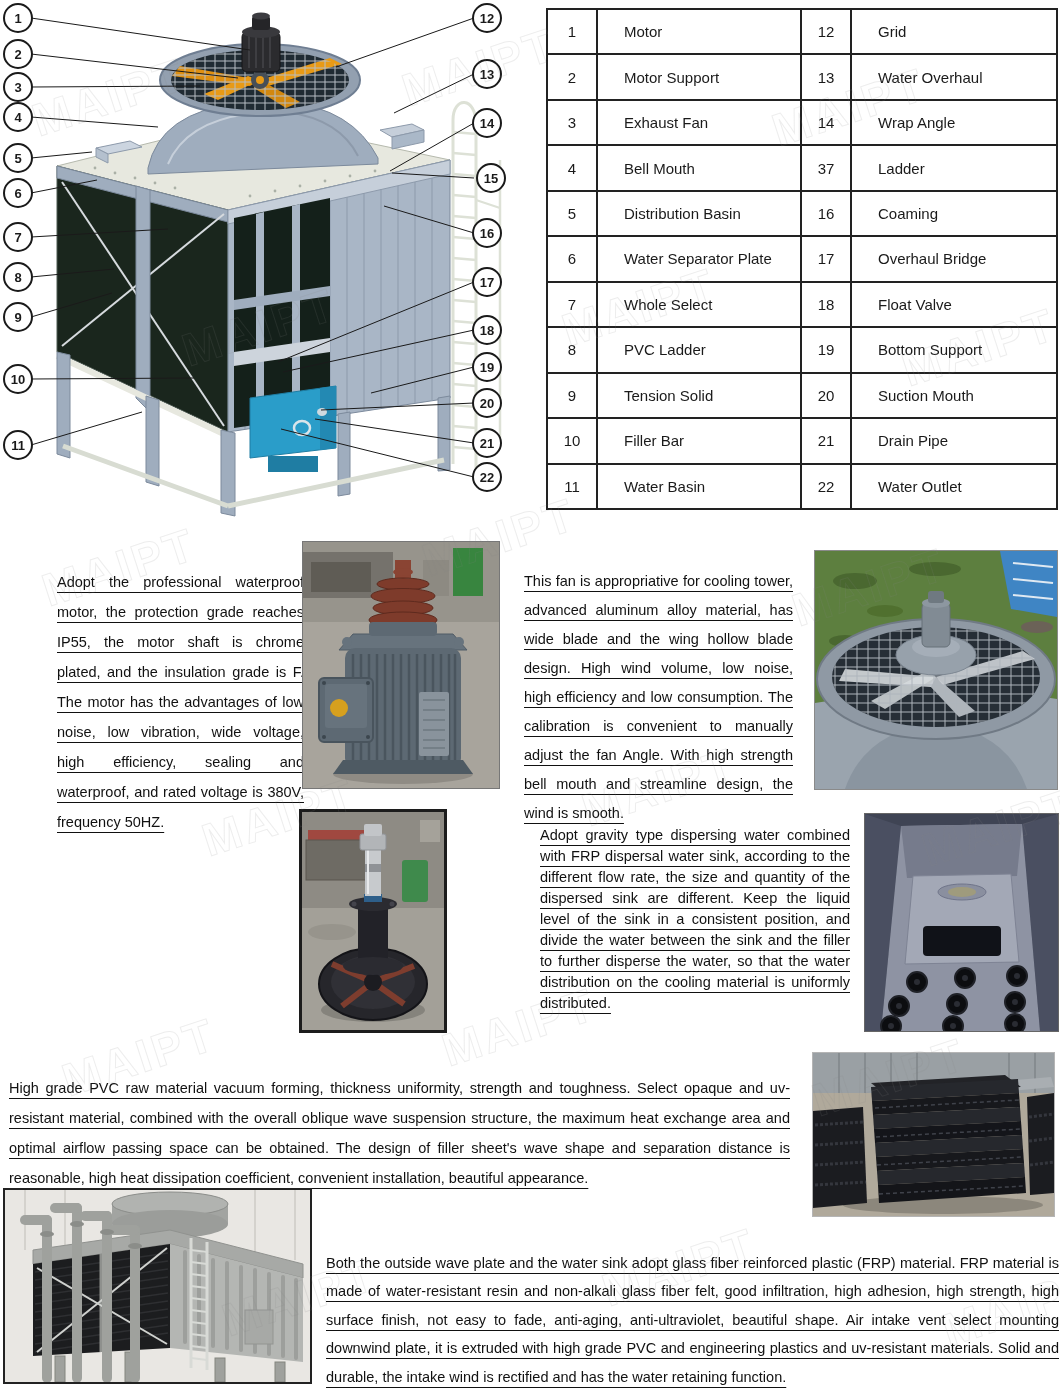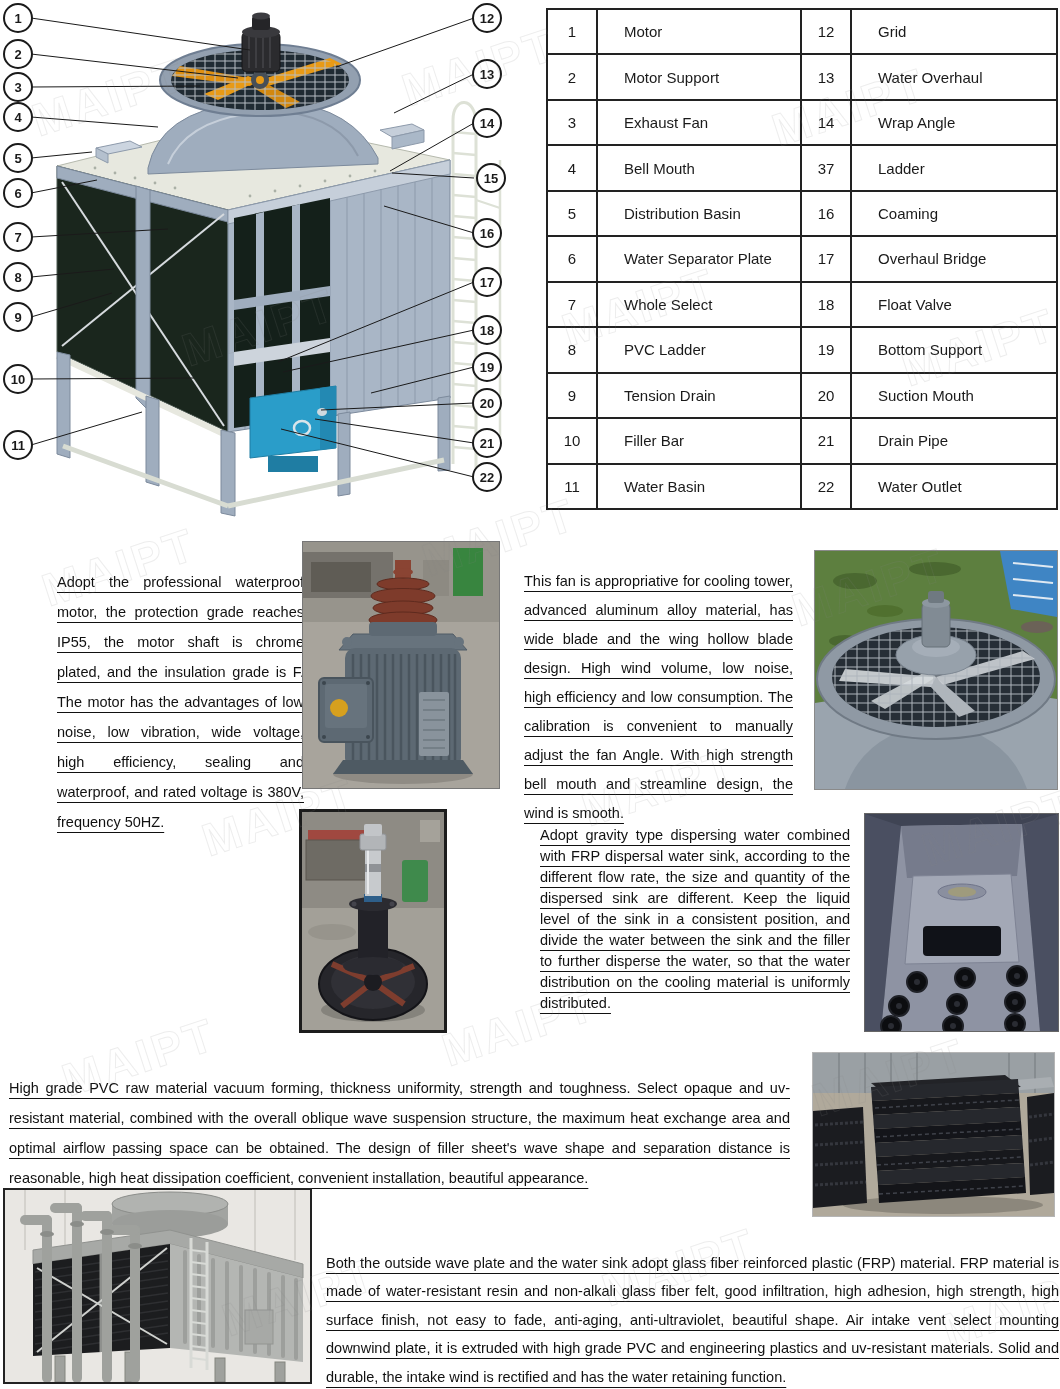--- a/index.html
+++ b/index.html
@@ -250,21 +250,21 @@
 
   <div class="parts-table">
     <div class="parts-row"><div class="pcell num">1</div><div class="pcell name">Motor</div><div class="pcell num">12</div><div class="pcell name">Grid</div></div>
     <div class="parts-row"><div class="pcell num">2</div><div class="pcell name">Motor Support</div><div class="pcell num">13</div><div class="pcell name">Water Overhaul</div></div>
     <div class="parts-row"><div class="pcell num">3</div><div class="pcell name">Exhaust Fan</div><div class="pcell num">14</div><div class="pcell name">Wrap Angle</div></div>
     <div class="parts-row"><div class="pcell num">4</div><div class="pcell name">Bell Mouth</div><div class="pcell num">37</div><div class="pcell name">Ladder</div></div>
     <div class="parts-row"><div class="pcell num">5</div><div class="pcell name">Distribution Basin</div><div class="pcell num">16</div><div class="pcell name">Coaming</div></div>
     <div class="parts-row"><div class="pcell num">6</div><div class="pcell name">Water Separator Plate</div><div class="pcell num">17</div><div class="pcell name">Overhaul Bridge</div></div>
     <div class="parts-row"><div class="pcell num">7</div><div class="pcell name">Whole Select</div><div class="pcell num">18</div><div class="pcell name">Float Valve</div></div>
     <div class="parts-row"><div class="pcell num">8</div><div class="pcell name">PVC Ladder</div><div class="pcell num">19</div><div class="pcell name">Bottom Support</div></div>
-    <div class="parts-row"><div class="pcell num">9</div><div class="pcell name">Tension Drain</div><div class="pcell num">20</div><div class="pcell name">Suction Mouth</div></div>
+    <div class="parts-row"><div class="pcell num">9</div><div class="pcell name">Tension Solid</div><div class="pcell num">20</div><div class="pcell name">Suction Mouth</div></div>
     <div class="parts-row"><div class="pcell num">10</div><div class="pcell name">Filler Bar</div><div class="pcell num">21</div><div class="pcell name">Drain Pipe</div></div>
     <div class="parts-row"><div class="pcell num">11</div><div class="pcell name">Water Basin</div><div class="pcell num">22</div><div class="pcell name">Water Outlet</div></div>
   </div>
 
   <p class="para" id="p-motor">Adopt the professional waterproof motor, the protection grade reaches IP55, the motor shaft is chrome plated, and the insulation grade is F. The motor has the advantages of low noise, low vibration, wide voltage, high efficiency, sealing and waterproof, and rated voltage is 380V, frequency 50HZ.</p>
   <p class="para" id="p-fan">This fan is appropriative for cooling tower, advanced aluminum alloy material, has wide blade and the wing hollow blade design. High wind volume, low noise, high efficiency and low consumption. The calibration is convenient to manually adjust the fan Angle. With high strength  bell mouth and streamline design, the wind is smooth.</p>
   <p class="para" id="p-water">Adopt gravity type dispersing water combined with FRP dispersal water sink, according to the different flow rate, the size and quantity of the dispersed sink are different. Keep the liquid level of the sink in a consistent position, and divide the water between the sink and the filler to further disperse the water, so that the water distribution on the cooling material is uniformly distributed.</p>
   <p class="para" id="p-pvc">High grade PVC raw material vacuum forming, thickness uniformity, strength and toughness. Select opaque and uv-resistant material, combined with the overall oblique wave suspension structure, the maximum heat exchange area and optimal airflow passing space can be obtained. The design of filler sheet's wave shape and separation distance is reasonable, high heat dissipation coefficient, convenient installation, beautiful appearance.</p>
   <p class="para" id="p-frp">Both the outside wave plate and the water sink adopt glass fiber reinforced plastic (FRP) material. FRP material is made of water-resistant resin and non-alkali glass fiber felt, good infiltration, high adhesion, high strength, high surface finish, not easy to fade, anti-aging, anti-ultraviolet, beautiful shape. Air intake vent select mounting downwind plate, it is extruded with high grade PVC and engineering plastics and uv-resistant materials. Solid and durable, the intake wind is rectified and has the water retaining function.</p>
 

